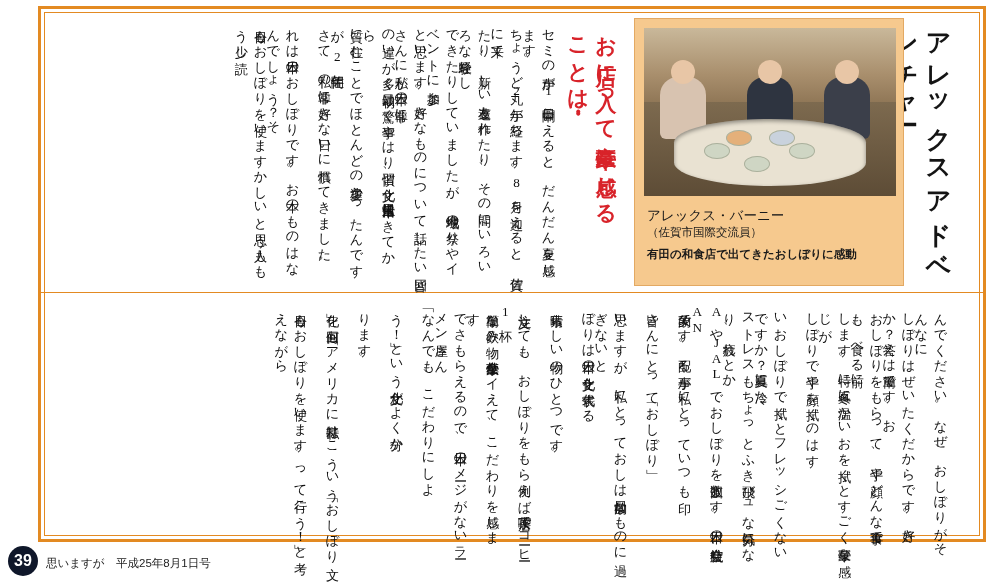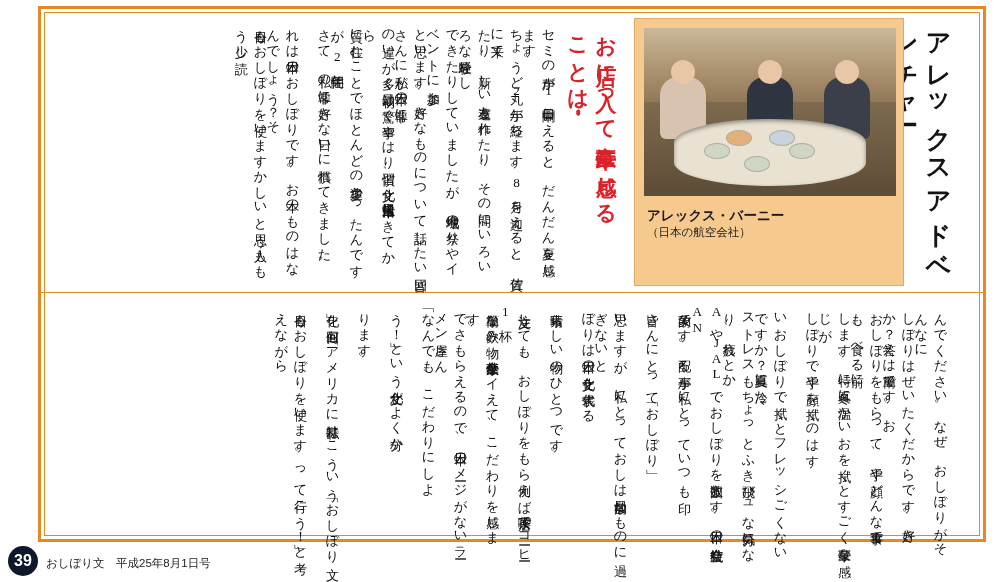--- a/index.html
+++ b/index.html
@@ -101,21 +101,21 @@
   }
   .photo .p1{left:16px;background:#d8c3b0;}
   .photo .p2{left:103px;background:#2e3440;}
   .photo .p3{left:180px;background:#3b3f4a;}
   .photo .head{
     position:absolute;top:-17px;left:11px;width:24px;height:24px;border-radius:50%;
     background:#e8c6a6;
   }
   .cap-name{
     position:absolute;left:12px;top:188px;
-    font-weight:bold;font-size:13.5px;color:#1a1a1a;
+    font-weight:normal;font-size:13.5px;color:#1a1a1a;
     font-family:"Liberation Sans","DejaVu Sans",sans-serif;
   }
   .cap-role{
     position:absolute;left:12px;top:206px;
     font-size:11.5px;color:#1a1a1a;
     font-family:"Liberation Sans","DejaVu Sans",sans-serif;
   }
   .cap-desc{
     position:absolute;left:12px;top:228px;
     font-size:11.5px;color:#1a1a1a;font-weight:bold;
@@ -197,21 +197,22 @@
             <div class="head"></div>
           </div>
         <div class="table"></div>
         <div class="dish" style="left:60px;bottom:22%;"></div>
         <div class="dish" style="left:100px;bottom:14%;"></div>
         <div class="dish" style="left:145px;bottom:22%;"></div>
         <div class="dish" style="left:82px;bottom:30%;background:#e4b07a;"></div>
         <div class="dish" style="left:125px;bottom:30%;background:#c9d2dd;"></div>
       </div>
       <div class="cap-name">アレックス・バーニー</div>
-      <div class="cap-role">（日本の航空会社）</div>
+      <div class="cap-role">（佐賀市国際交流員）</div>
+      <div class="cap-desc">有田の和食店で出てきたおしぼりに感動</div>
     </div>
 
     <div class="subhead">お店に入って豪華に感じることは・・</div>
 
     <div class="vcol" style="right:398px;">セミの声が1日中聞こえると、だんだん夏を感じます。</div>
     <div class="vcol" style="right:430px;">ちょうど丸2年が経ちます。8月を迎えると、佐賀に来て</div>
     <div class="vcol" style="right:462px;">たり、新しい友達も作れたり、その間にいろいろな経験をし</div>
     <div class="vcol" style="right:494px;">できたりしていましたが、今地域の祭りやイベントに参加</div>
     <div class="vcol" style="right:526px;">と思います。好きなものについて話したい回皆さんに私が日本の非常に</div>
     <div class="vcol" style="right:558px;">の違いが多く最初は驚く事やはり習慣、文化、日常生活日本にきてから、</div>
@@ -239,15 +240,15 @@
     <div class="vcol" style="right:454px;">簡単な飲み物、全然豪華なイえて、こだわりを感じます。</div>
     <div class="vcol" style="right:486px;">でさもらえるので、日本のメージがないラーメン屋さん</div>
     <div class="vcol" style="right:518px;">「なんでも、こだわりにしよ</div>
     <div class="vcol" style="right:550px;">う！」という文化がよく分か</div>
     <div class="vcol" style="right:582px;">ります。</div>
     <div class="vcol" style="right:614px;">化」を何回も「アメリカに持私はこういう「おしぼり文</div>
     <div class="vcol" style="right:646px;">今日もおしぼりを使います。って行こう！」と考えながら</div>
   </div>
 
   <div class="pagenum">39</div>
-  <div class="footer-text">おしぼり文　平成25年8月1日号</div>
+  <div class="footer-text">思いますが　平成25年8月1日号</div>
 
 </div>
 
 </body></html>

